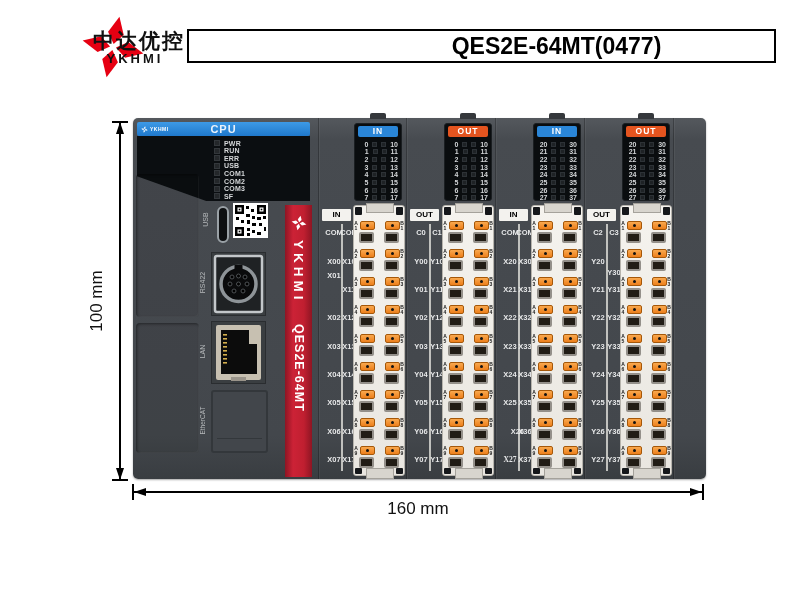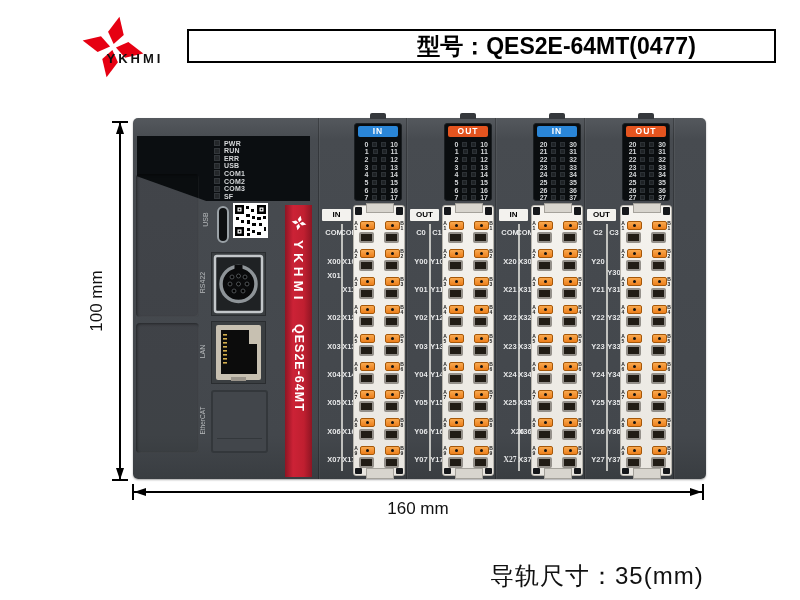--- a/index.html
+++ b/index.html
@@ -78,23 +78,23 @@
 <div class="stage">
 
   <svg class="abs" style="left:80px;top:14px" width="66" height="66" viewBox="0 0 66 66">
     <g fill="#e60012">
       <path transform="rotate(12 33 33)" d="M33 2 L41 19 L33 30 L25 19 Z"></path>
       <path transform="rotate(102 33 33)" d="M33 2 L41 19 L33 30 L25 19 Z"></path>
       <path transform="rotate(192 33 33)" d="M33 2 L41 19 L33 30 L25 19 Z"></path>
       <path transform="rotate(282 33 33)" d="M33 2 L41 19 L33 30 L25 19 Z"></path>
     </g>
   </svg>
+  <div class="abs brand-cn">中达优控</div>
   <div class="abs brand-en">YKHMI</div>
   <div class="abs model-box">
-    <span>型号：</span>
     <span>QES2E-64MT(0477)</span>
   </div>
 
   <div class="abs dimline" style="left:119px;top:122px;width:2px;height:358px;"></div>
   <div class="abs dimline" style="left:112px;top:121px;width:16px;height:2px;"></div>
   <div class="abs dimline" style="left:112px;top:479px;width:16px;height:2px;"></div>
   <div class="abs arrow" style="left:116px;top:122px;border-left:4px solid transparent;border-right:4px solid transparent;border-bottom:12px solid #000;"></div>
   <div class="abs arrow" style="left:116px;top:468px;border-left:4px solid transparent;border-right:4px solid transparent;border-top:12px solid #000;"></div>
   <div class="abs dim-label" style="left:57px;top:291px;width:80px;text-align:center;transform:rotate(-90deg);">100 mm</div>
 
@@ -111,20 +111,34 @@
     <div class="abs toptab" style="left:327px;"></div>
     <div class="abs toptab" style="left:416px;"></div>
     <div class="abs toptab" style="left:505px;"></div>
 
     <div class="abs seam" style="left:185px;"></div>
     <div class="abs seam" style="left:273px;"></div>
     <div class="abs seam" style="left:362px;"></div>
     <div class="abs seam" style="left:451px;"></div>
     <div class="abs seam" style="left:540px;"></div>
 
+    <div class="abs cpu-bar">
+      <div class="cpu-logo">
+        <svg width="7" height="7" viewBox="0 0 66 66">
+          <g fill="#fff">
+            <path transform="rotate(12 33 33)" d="M33 2 L41 19 L33 30 L25 19 Z"></path>
+            <path transform="rotate(102 33 33)" d="M33 2 L41 19 L33 30 L25 19 Z"></path>
+            <path transform="rotate(192 33 33)" d="M33 2 L41 19 L33 30 L25 19 Z"></path>
+            <path transform="rotate(282 33 33)" d="M33 2 L41 19 L33 30 L25 19 Z"></path>
+          </g>
+        </svg>
+        <span>YKHMI</span>
+      </div>
+      <div class="cpu-title">CPU</div>
+    </div>
 
     <div class="abs cpu-panel" id="led-panel">
         <div class="led-row" style="top: 3px;">
           <div class="led-dot"></div>
           <div class="led-txt">PWR</div>
         </div>
         <div class="led-row" style="top: 10.6px;">
           <div class="led-dot"></div>
           <div class="led-txt">RUN</div>
         </div>
@@ -1352,14 +1366,13 @@
               <div class="tletter" style="right: -2px;">
                 <div>B</div>
                 <div>9</div>
               </div>
             </div>
           </div>
         </div>
       </div>
   </div>
 
-  <div class="abs foot" style="left:490px;">导轨尺寸：35(mm)</div>
 </div>
 
 </body></html>

